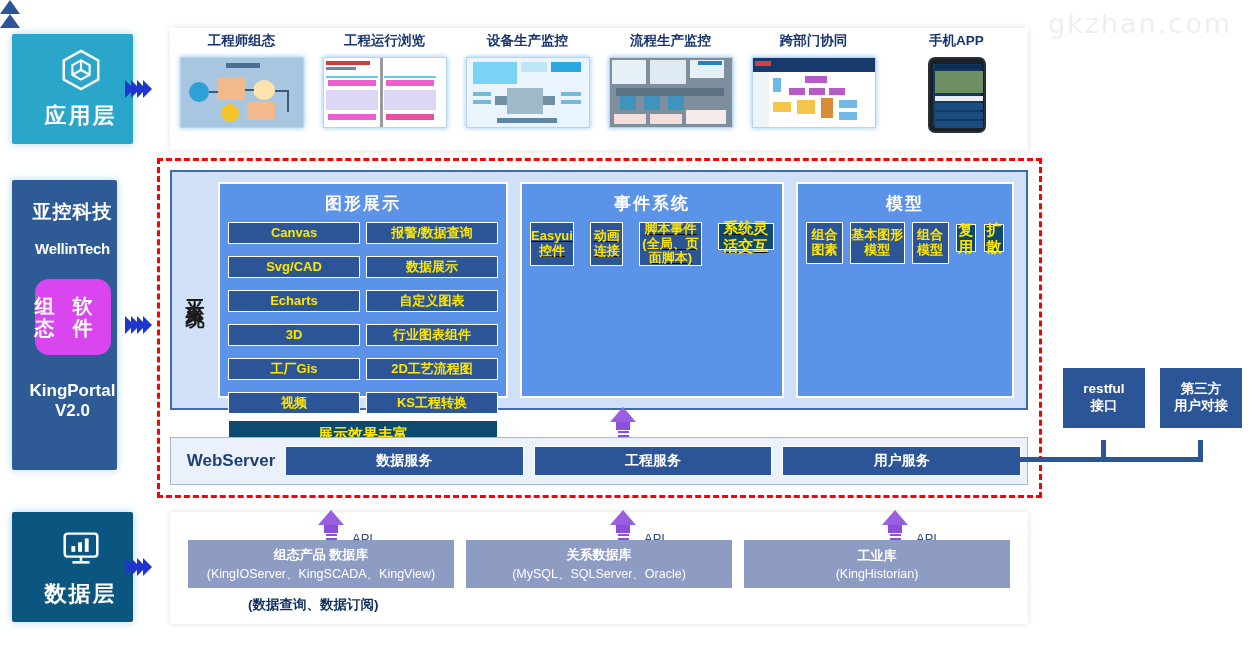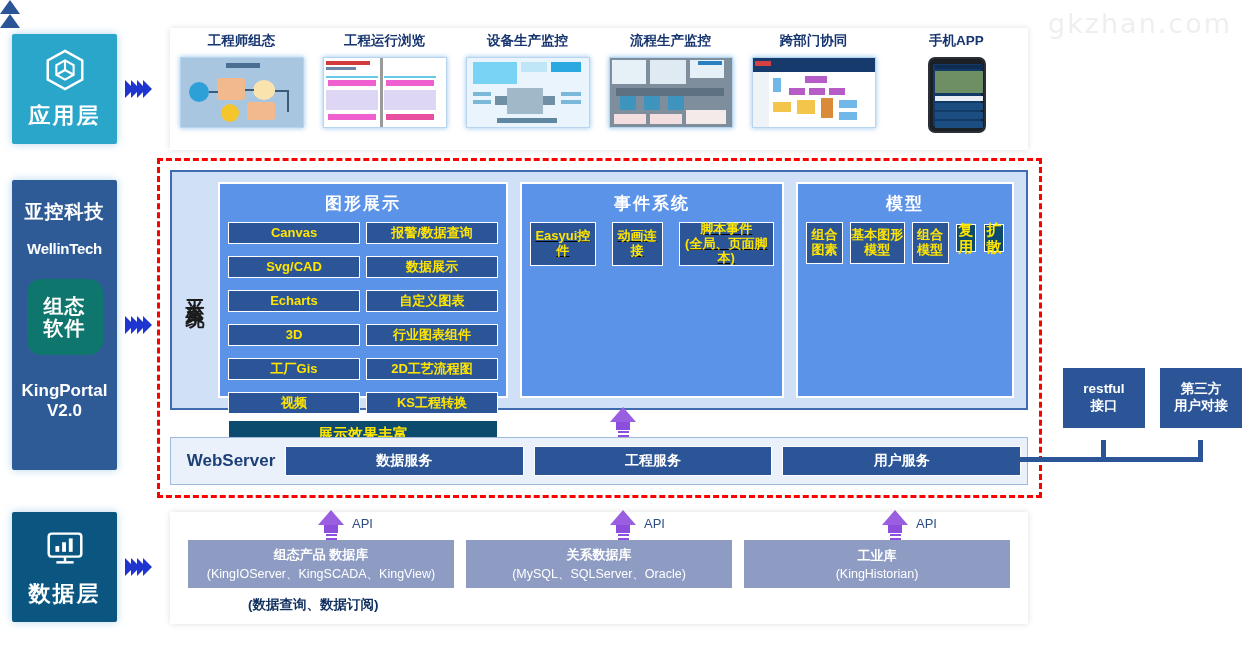--- a/index.html
+++ b/index.html
@@ -25,37 +25,38 @@
   }
 
   
   .rail-box {
     position: absolute;
     border-radius: 2px;
     box-shadow: 0 0 9px rgba(120,180,220,0.55);
     display: flex; flex-direction: column;
     align-items: center; justify-content: center;
     color: #fff;
+    padding-left: 16px;
   }
   .rail-app   { left: 12px; top: 34px;  width: 105px; height: 110px; background: #2ba6cb; }
   .rail-mid   { left: 12px; top: 180px; width: 105px; height: 290px; background: #2e5b96;
                 justify-content: flex-start; padding-top: 22px; box-sizing: border-box; }
   .rail-data  { left: 12px; top: 512px; width: 105px; height: 110px; background: #0a5680; }
 
   .rail-label { font-size: 22px; font-weight: bold; letter-spacing: 2px; margin-top: 8px; }
   .rail-icon  { width: 46px; height: 46px; }
 
   .brand-cn { font-size: 19px; font-weight: bold; letter-spacing: 1px; line-height: 1.1; }
   .brand-en { font-size: 15px; font-weight: bold; letter-spacing: -0.3px; margin-top: 17px; }
   .soft-chip {
     margin-top: 22px;
     width: 76px; height: 76px;
-    background: #0f766e;
+    background: #d946ef;
     border-radius: 14px;
-    display: flex; flex-direction: column;
+    display: flex; 
     align-items: center; justify-content: center;
     font-size: 20px; font-weight: bold; line-height: 1.12; letter-spacing: 1px;
   }
   .brand-prod { margin-top: 26px; font-size: 17px; font-weight: bold; line-height: 1.2; text-align: center; }
 
   
   .chev { position: absolute; display: flex; gap: 0px; }
   .chev span {
     display: block;
     width: 0; height: 0;
@@ -228,21 +229,21 @@
   .c-a1  { left: 1093px; top: 428px; width: 0; height: 0; background: none;
            border-left: 10px solid transparent; border-right: 10px solid transparent;
            border-bottom: 14px solid #2b5596; }
   .c-a2  { left: 1190px; top: 428px; width: 0; height: 0; background: none;
            border-left: 10px solid transparent; border-right: 10px solid transparent;
            border-bottom: 14px solid #2b5596; }
 
   
   .data-strip { left: 170px; top: 512px; width: 858px; height: 112px; }
   .api-row { position: absolute; left: 0; top: 0; width: 100%; height: 28px; }
-  .api-item { position: absolute; display: flex; align-items: flex-start; }
+  .api-item { position: absolute; display: flex; align-items: flex-end; }
   .api-text { font-size: 13px; color: #2f4e86; margin-left: 8px; margin-top: 6px; }
 
   .db-row { position: absolute; left: 18px; top: 28px; right: 18px; display: flex; gap: 12px; }
   .db-box {
     flex: 1; height: 48px;
     background: #8e9cc4; color: #ffffff;
     display: flex; flex-direction: column;
     align-items: center; justify-content: center;
     text-align: center;
   }
@@ -460,20 +461,21 @@
         </div>
       </div>
 
       <div class="pcol event">
         <div class="pcol-title">事件系统</div>
         <div class="event-list">
           <div class="chip">Easyui控件</div>
           <div class="chip">动画连接</div>
           <div class="chip" style="white-space:pre-line">脚本事件
 (全局、页面脚本)</div>
+          <div class="chip dark">系统灵活交互</div>
         </div>
       </div>
 
       <div class="pcol model">
         <div class="pcol-title">模型</div>
         <div class="model-list">
           <div class="chip">组合图素</div>
           <div class="chip">基本图形模型</div>
           <div class="chip">组合模型</div>
           <div class="model-pair">

